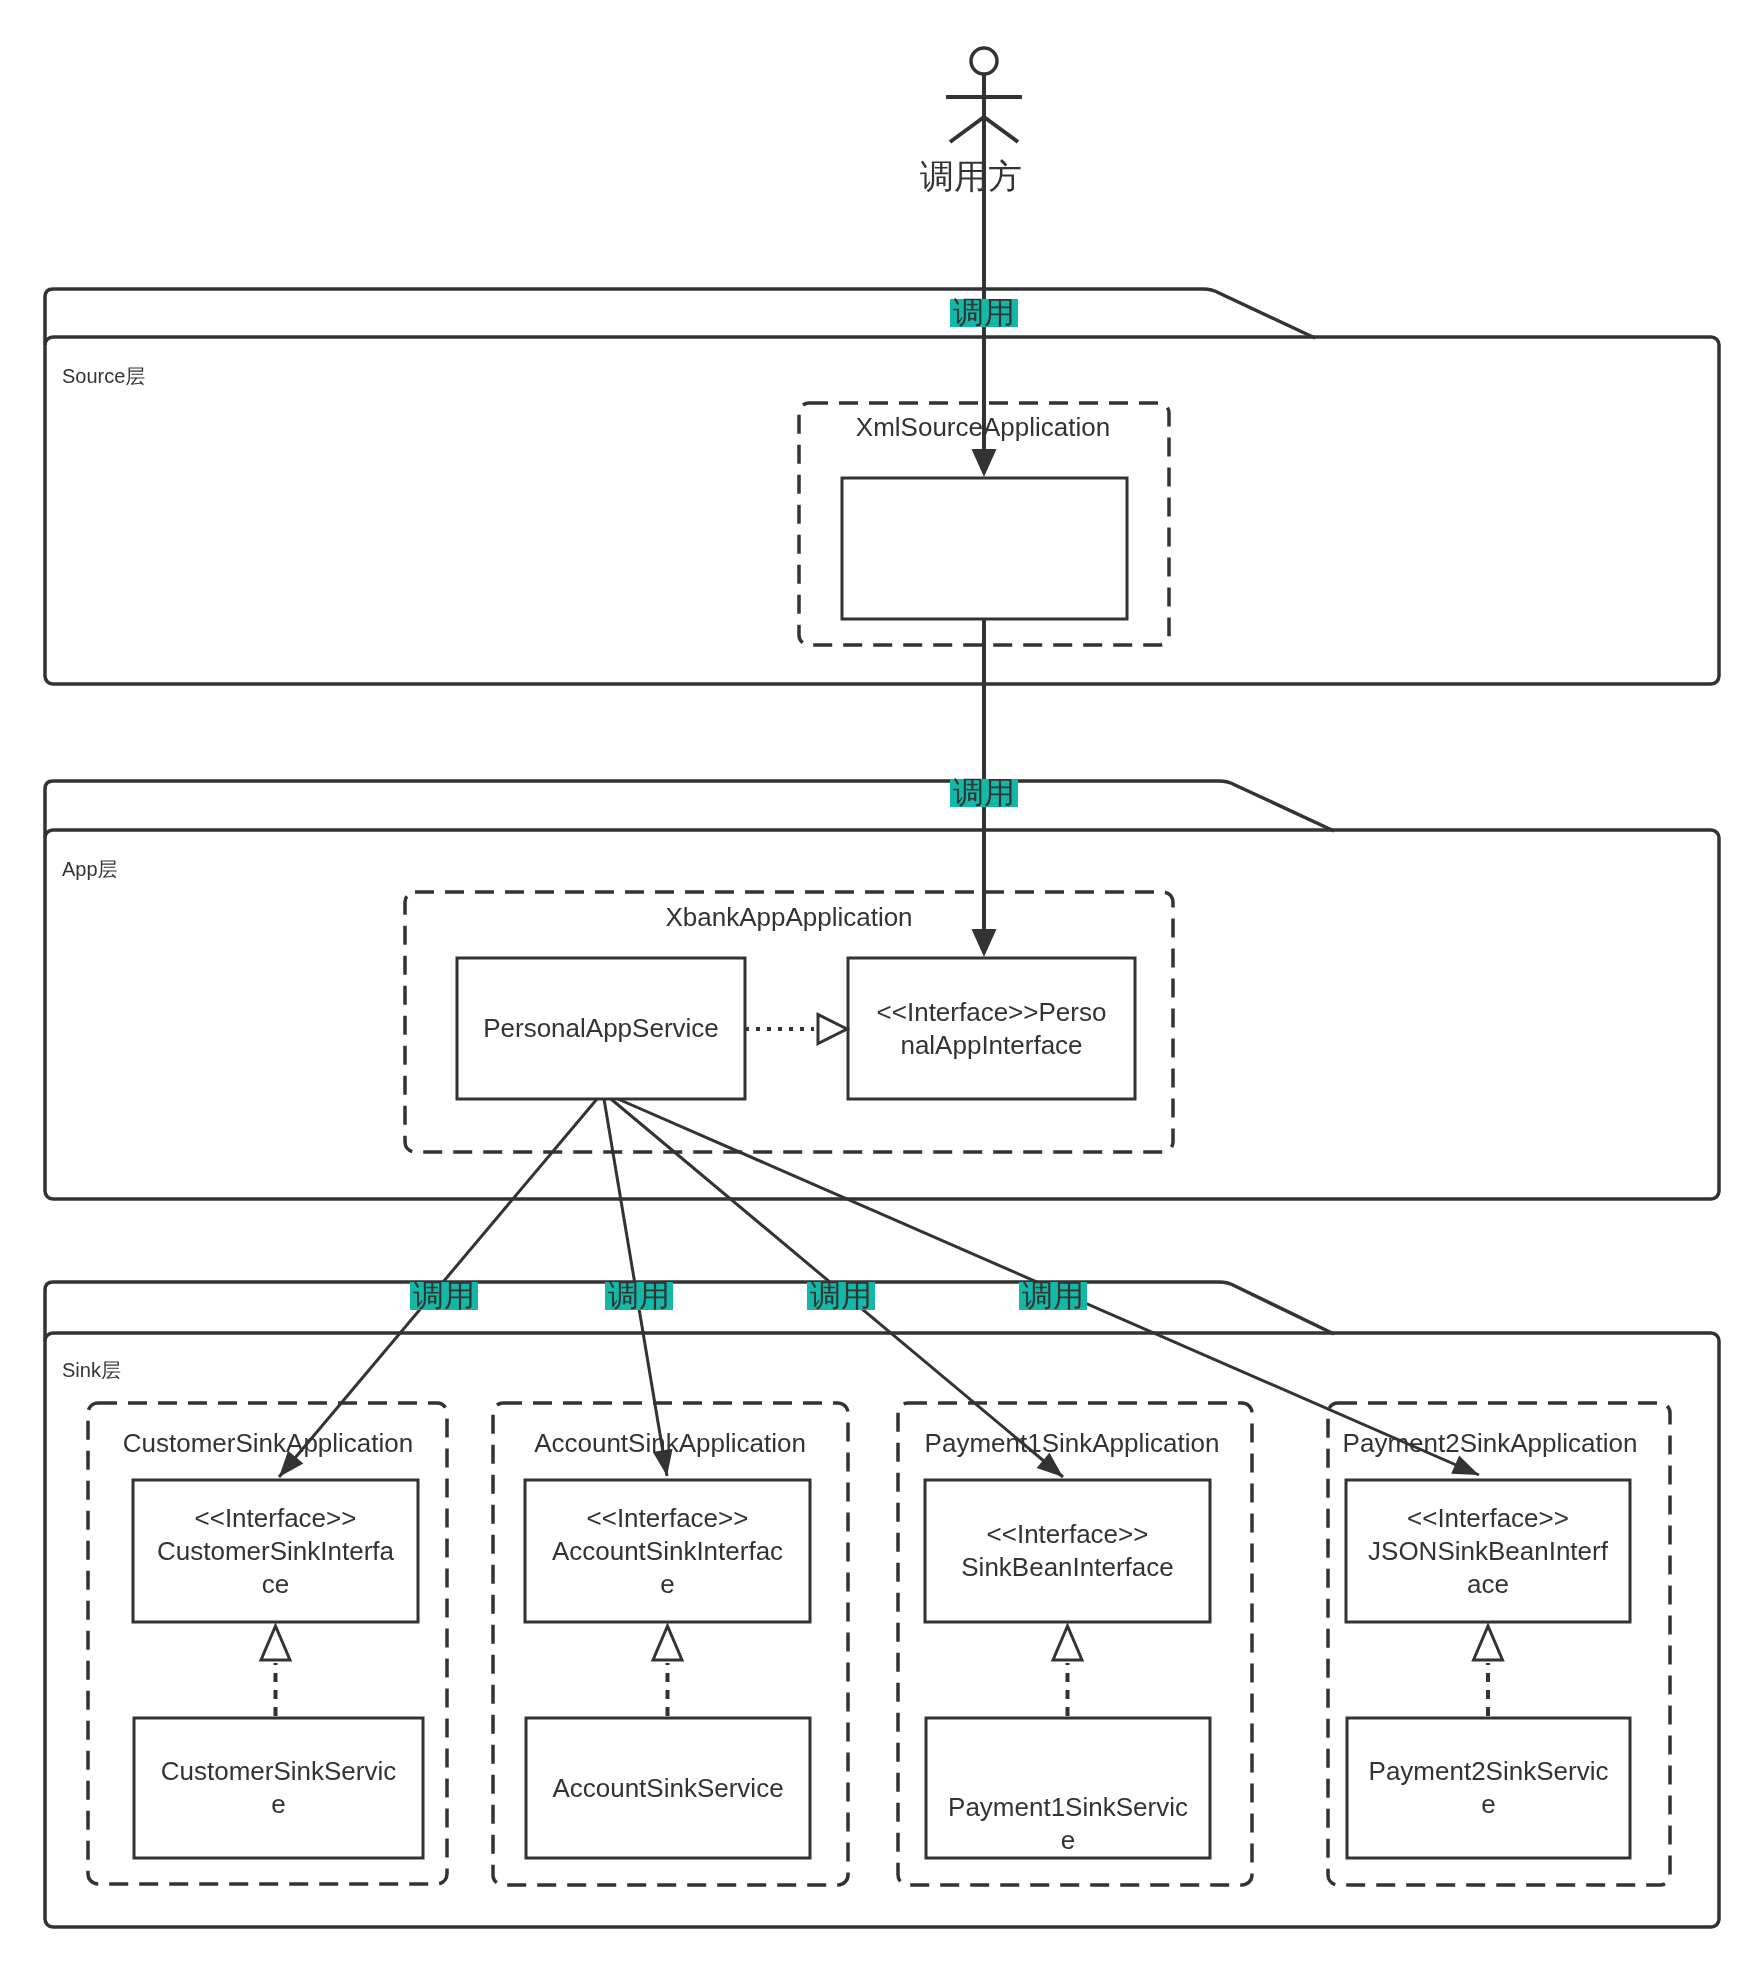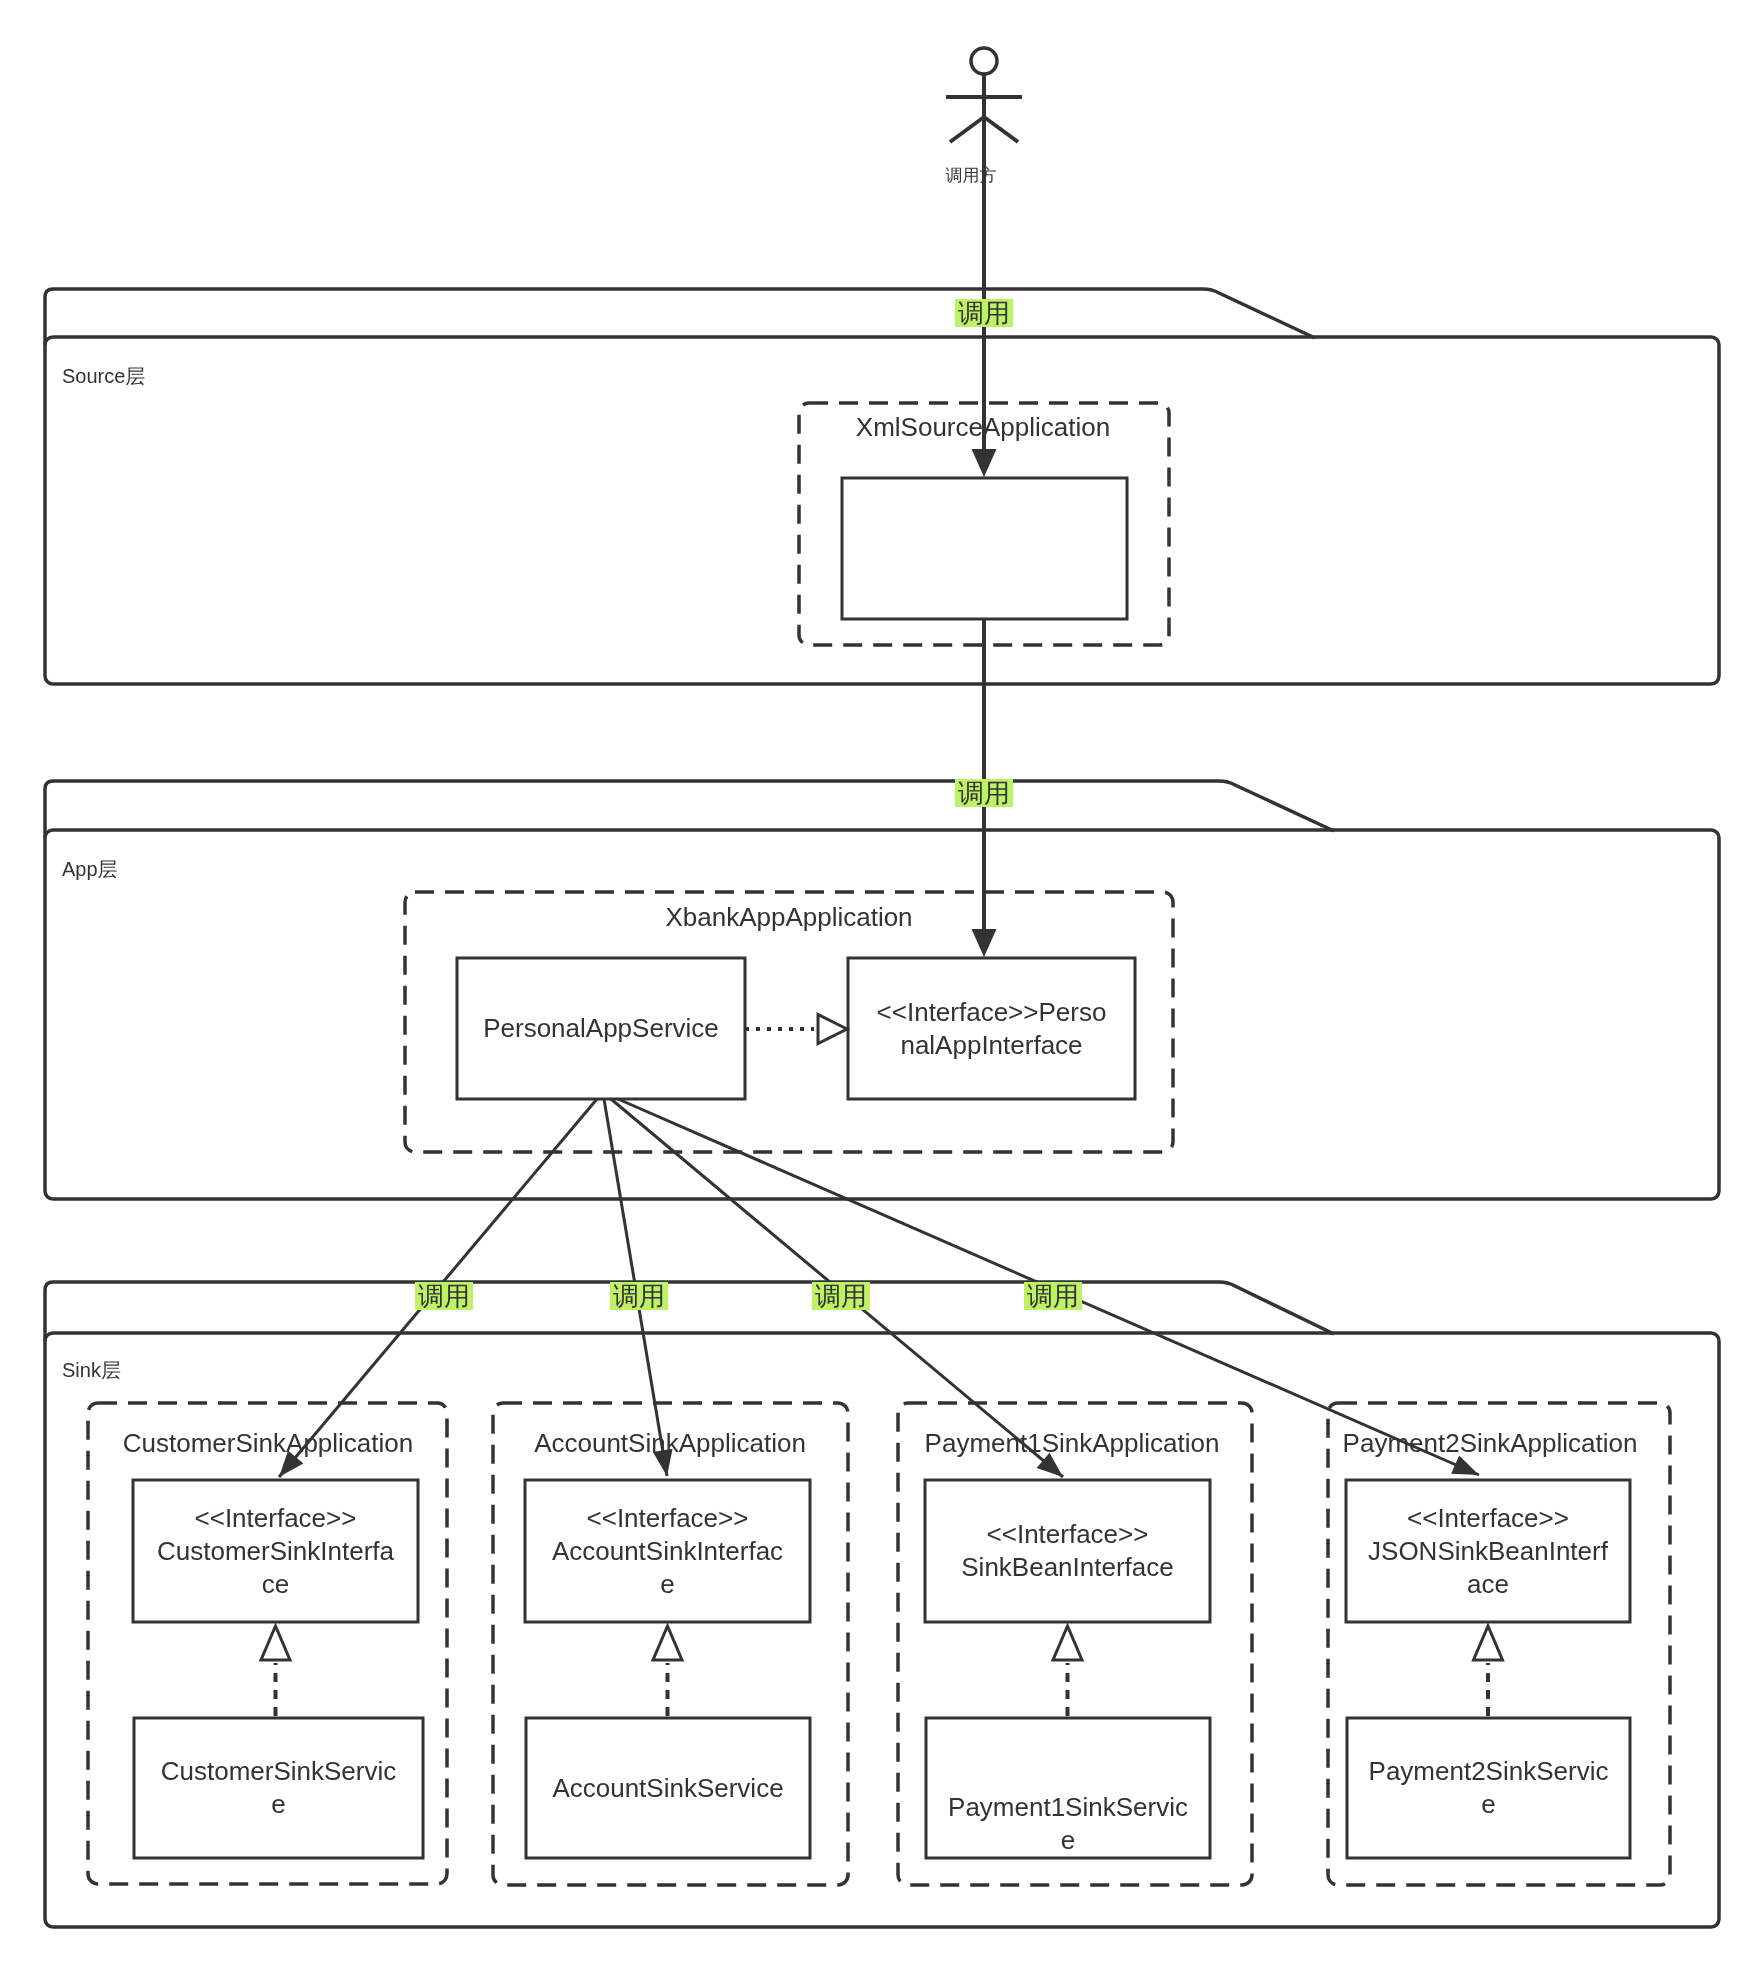--- a/index.html
+++ b/index.html
@@ -10,24 +10,24 @@
   }
   .canvas svg{position:absolute;left:0;top:0;}
   .t{position:absolute;color:#333333;}
   .layer-title{font-size:20px;line-height:36px;white-space:nowrap;}
   .app-name{font-size:26px;line-height:30px;white-space:nowrap;transform:translateX(-50%);}
   .box-text{
     position:absolute;display:flex;align-items:center;justify-content:center;
     text-align:center;white-space:pre-line;font-size:26px;line-height:33px;
   }
   .call-label{
-    font-size:26px;line-height:28px;background:#bef264;padding:0 3px;
+    font-size:31px;line-height:28px;background:#14b8a6;padding:0 3px;
     transform:translate(-50%,-50%);white-space:nowrap;
   }
-  .actor-label{font-size:17px;line-height:28px;transform:translateX(-50%);white-space:nowrap;}
+  .actor-label{font-size:34px;line-height:28px;transform:translateX(-50%);white-space:nowrap;}
 </style>
 </head>
 <body>
 
 <div class="canvas">
 
   <svg width="1764" height="1978" viewBox="0 0 1764 1978">
     <defs>
       <marker id="ah" markerUnits="userSpaceOnUse" markerWidth="30" markerHeight="24" viewBox="0 0 30 24" refX="28" refY="12" orient="auto">
         <path d="M2,2 L28,12 L2,22 Z" fill="#333333"></path>

